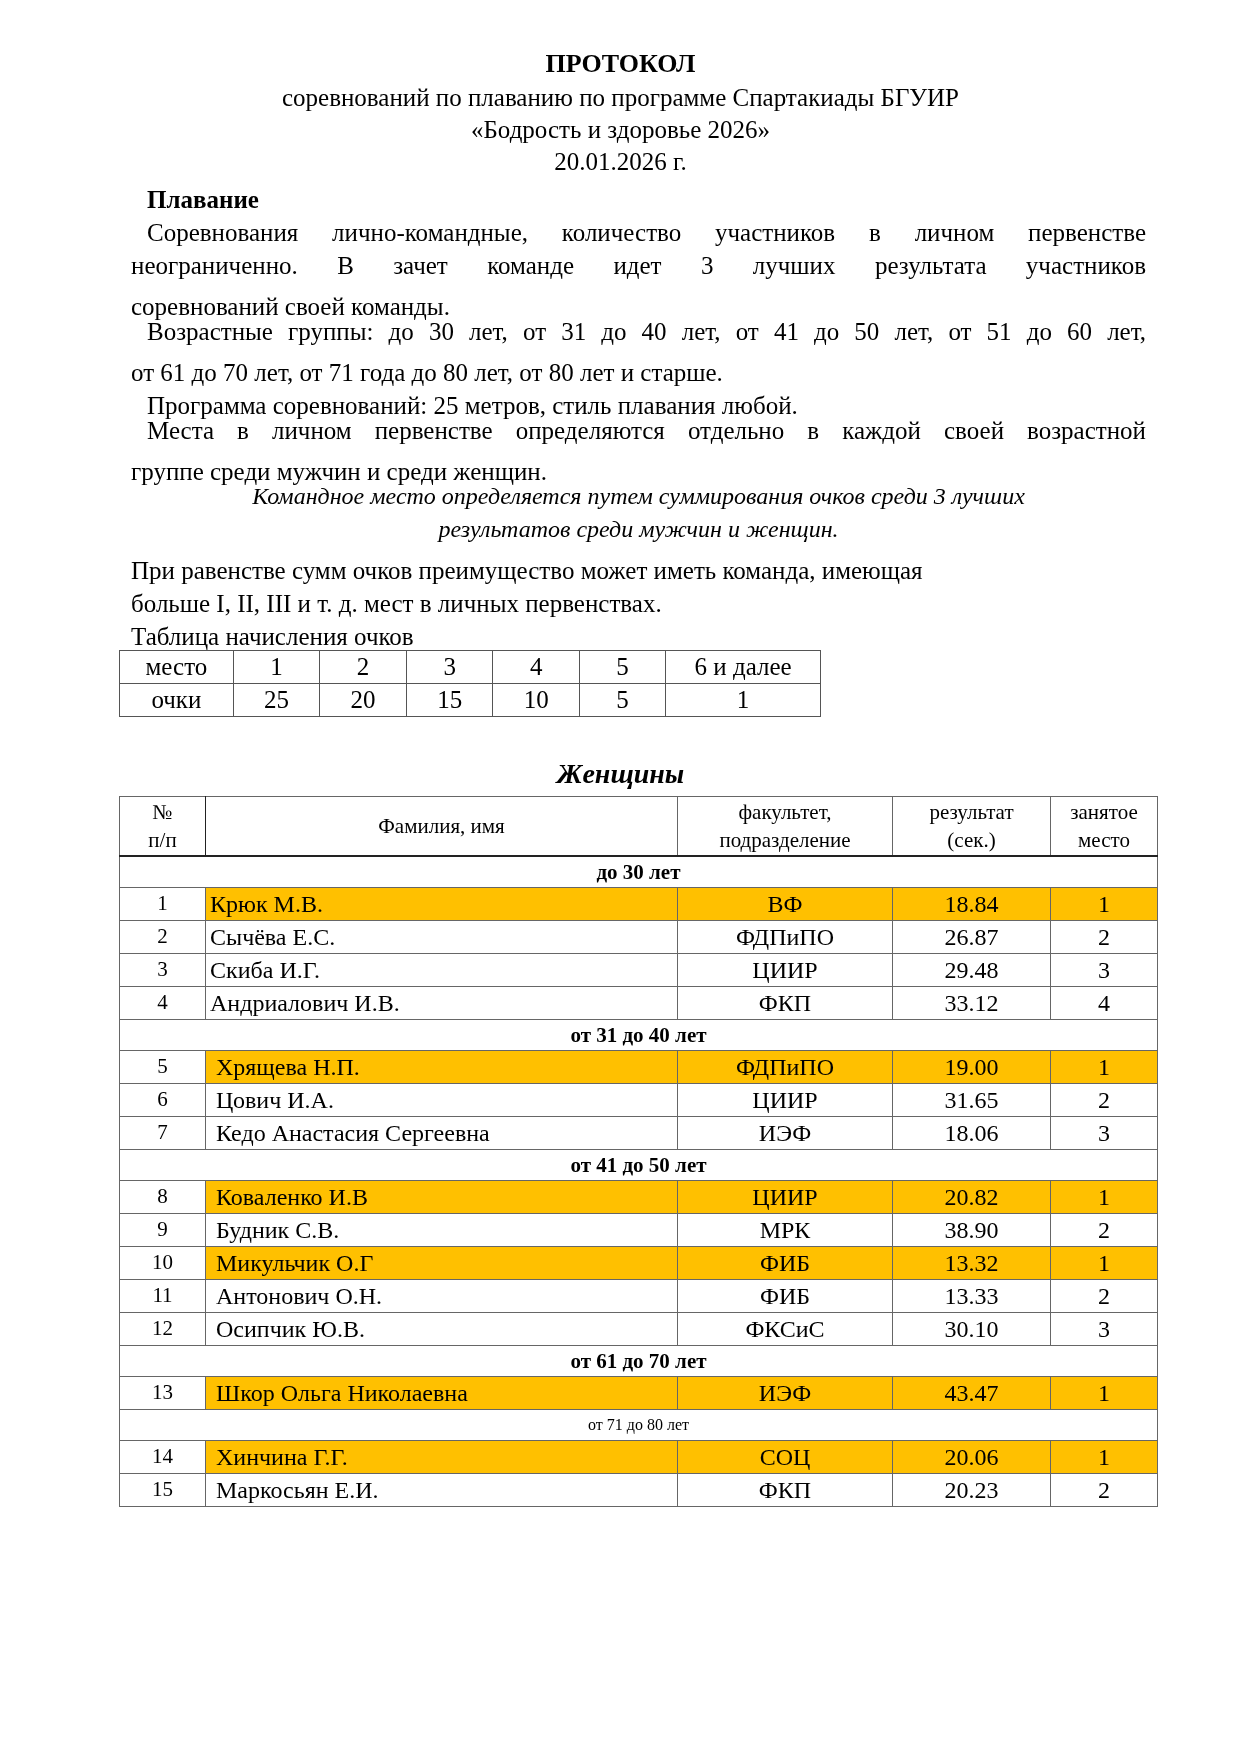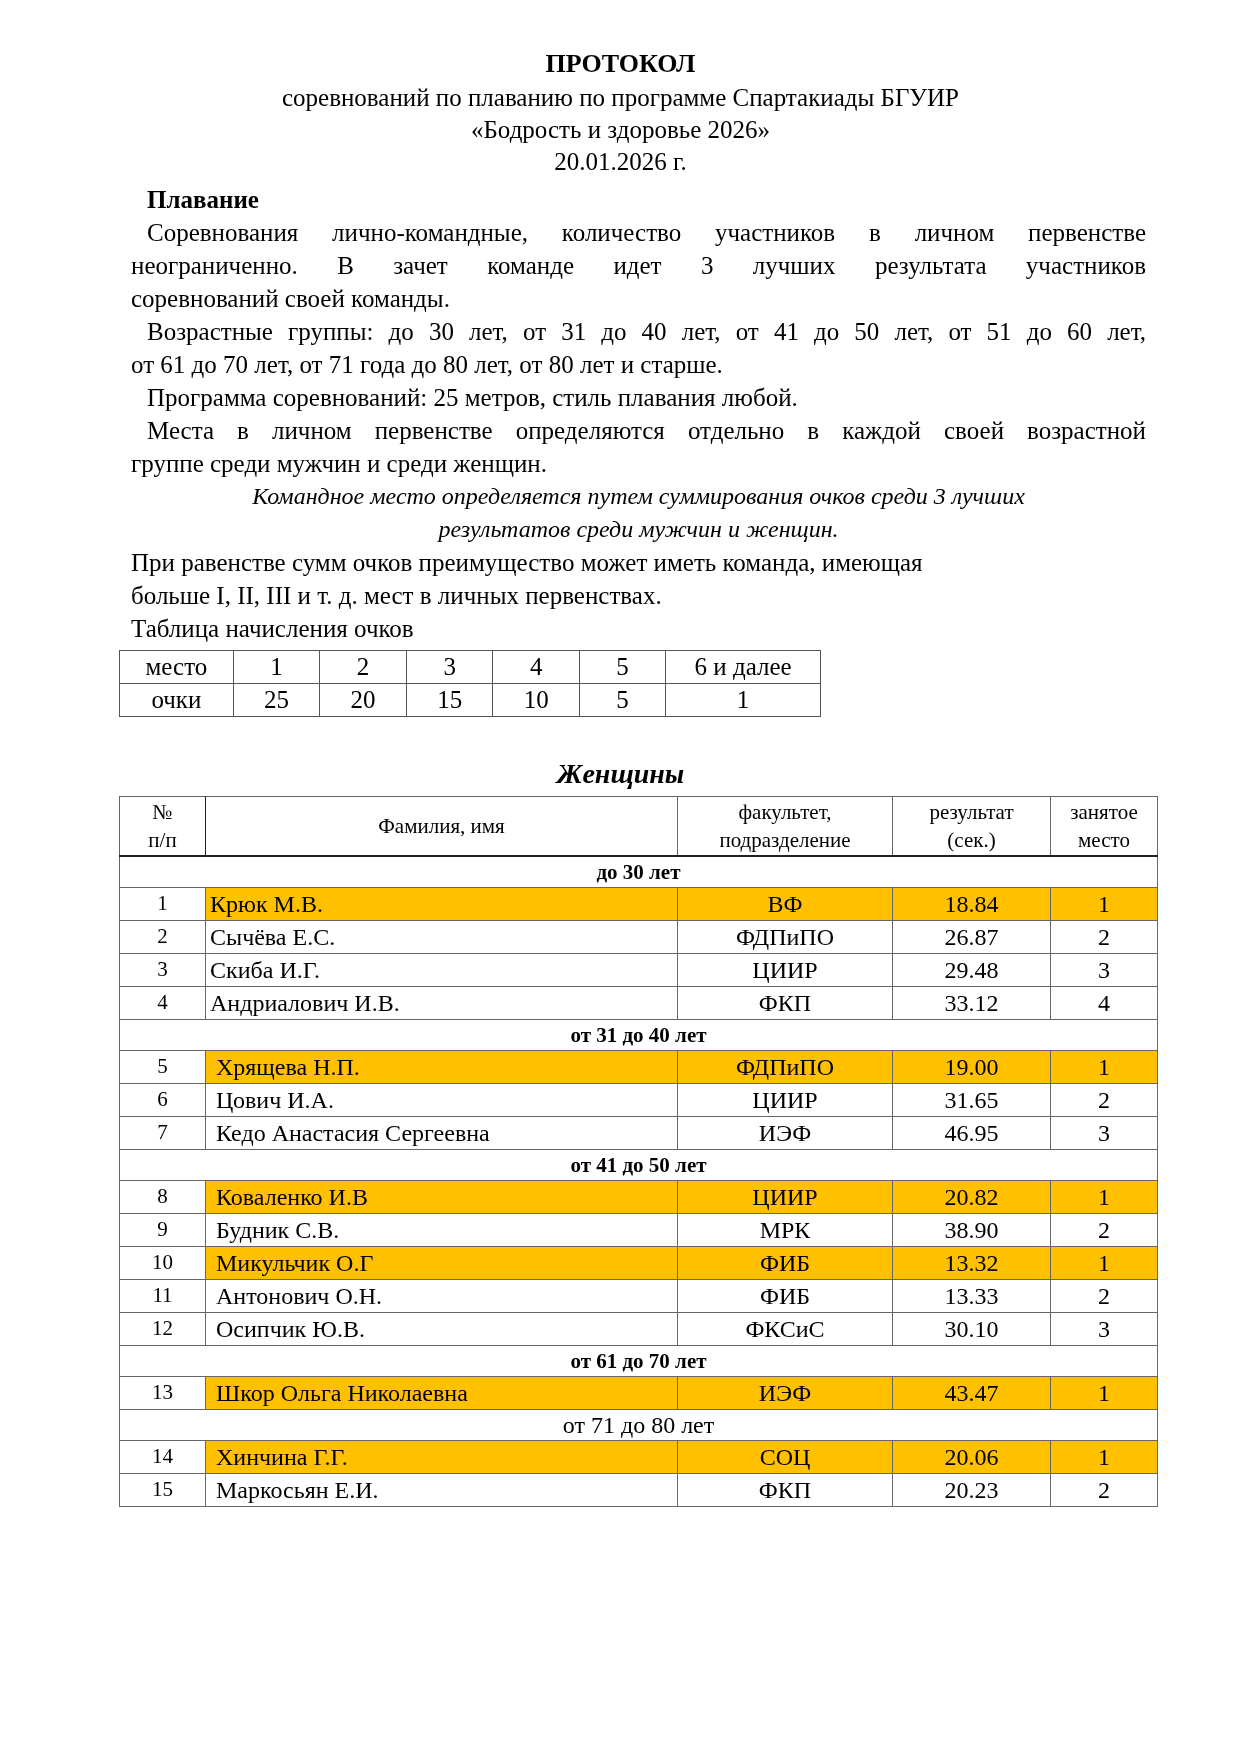--- a/index.html
+++ b/index.html
@@ -24,21 +24,21 @@
       position: absolute; left: 131px; width: 1015px; font-size: 25px; line-height: 33px;
       text-align: justify;
     }
     .para .indent { display: inline-block; width: 16px; }
     .para-justify-line { text-align-last: justify; }
     .italic-center {
       position: absolute; left: 131px; width: 1015px; text-align: center;
       font-style: italic; font-size: 24px; line-height: 33px;
     }
     .plain-line {
-      position: absolute; left: 131px; font-size: 25px; line-height: 33px; white-space: nowrap;
+      position: absolute; left: 131px; font-size: 25px; line-height: 33px; white-space: nowrap; margin-top: 8px;
     }
 
     table { border-collapse: collapse; }
     .points-table {
       position: absolute; left: 119px; top: 650px; width: 702px;
       font-size: 25px;
     }
     .points-table td {
       border: 1.5px solid #555555; text-align: center; height: 32px; padding: 0; line-height: 30px;
     }
@@ -60,21 +60,21 @@
     }
     .results-table th.col-num { border-right: 1.5px solid #222; }
     .results-table td { height: 32px; line-height: 32px; }
     .results-table td.num { text-align: center; font-size: 21px; vertical-align: top; line-height: 30px; }
     .results-table td.name { text-align: left; padding-left: 4px; font-size: 24px; }
     .results-table td.name.pad2 { padding-left: 10px; }
     .results-table td.fac, .results-table td.res, .results-table td.place { text-align: center; font-size: 24px; }
     .results-table tr.group td {
       text-align: center; font-weight: bold; font-size: 21px; height: 30px; line-height: 28px;
     }
-    .results-table tr.group.normal td { font-weight: normal; font-size: 24px; }
+    .results-table tr.group.normal td { font-weight: normal; font-size: 16px; }
     .results-table tr.winner td.name,
     .results-table tr.winner td.fac,
     .results-table tr.winner td.res,
     .results-table tr.winner td.place { background: #ffc000; }
     .results-table tr.header-row { border-bottom: 2px solid #222; }
   </style>
 </head>
 <body>
 
 <div class="page">
@@ -204,21 +204,21 @@
         <td class="num">6</td>
         <td class="name pad2">Цович И.А.</td>
         <td class="fac">ЦИИР</td>
         <td class="res">31.65</td>
         <td class="place">2</td>
       </tr>
       <tr>
         <td class="num">7</td>
         <td class="name pad2">Кедо Анастасия Сергеевна</td>
         <td class="fac">ИЭФ</td>
-        <td class="res">46.95</td>
+        <td class="res">18.06</td>
         <td class="place">3</td>
       </tr>
 
       <tr class="group">
           <td colspan="5">от 41 до 50 лет</td>
         </tr>
       <tr class="winner">
         <td class="num">8</td>
         <td class="name pad2">Коваленко И.В</td>
         <td class="fac">ЦИИР</td>

